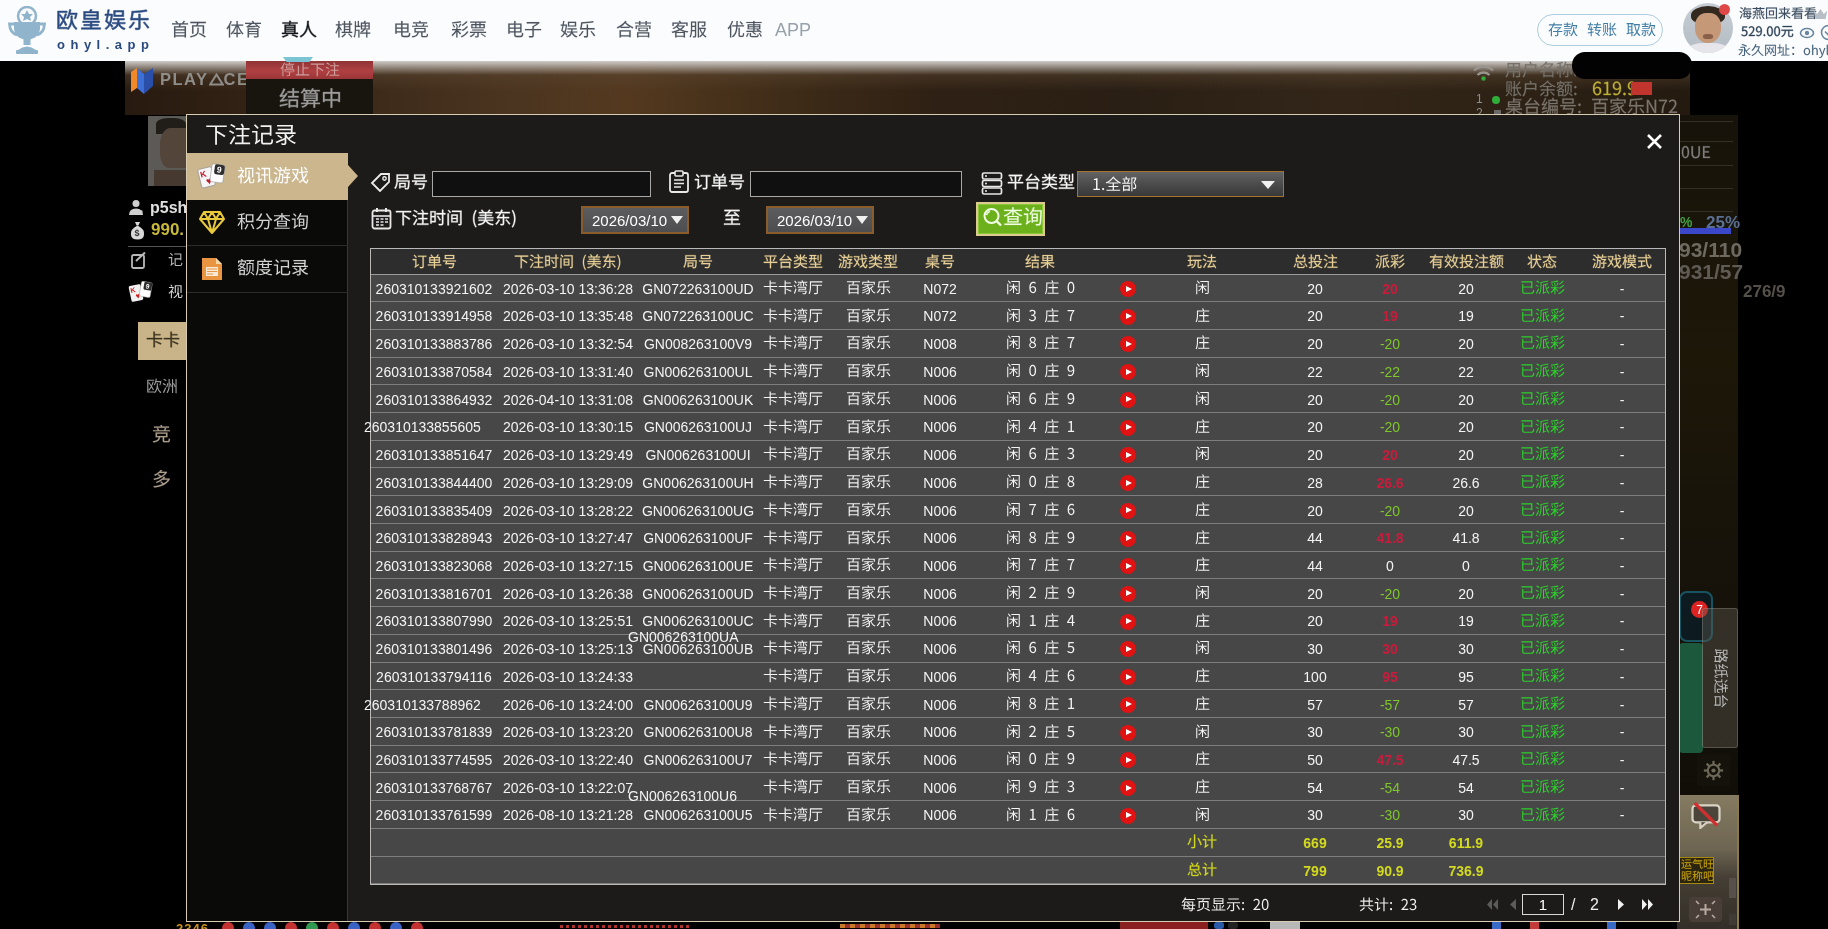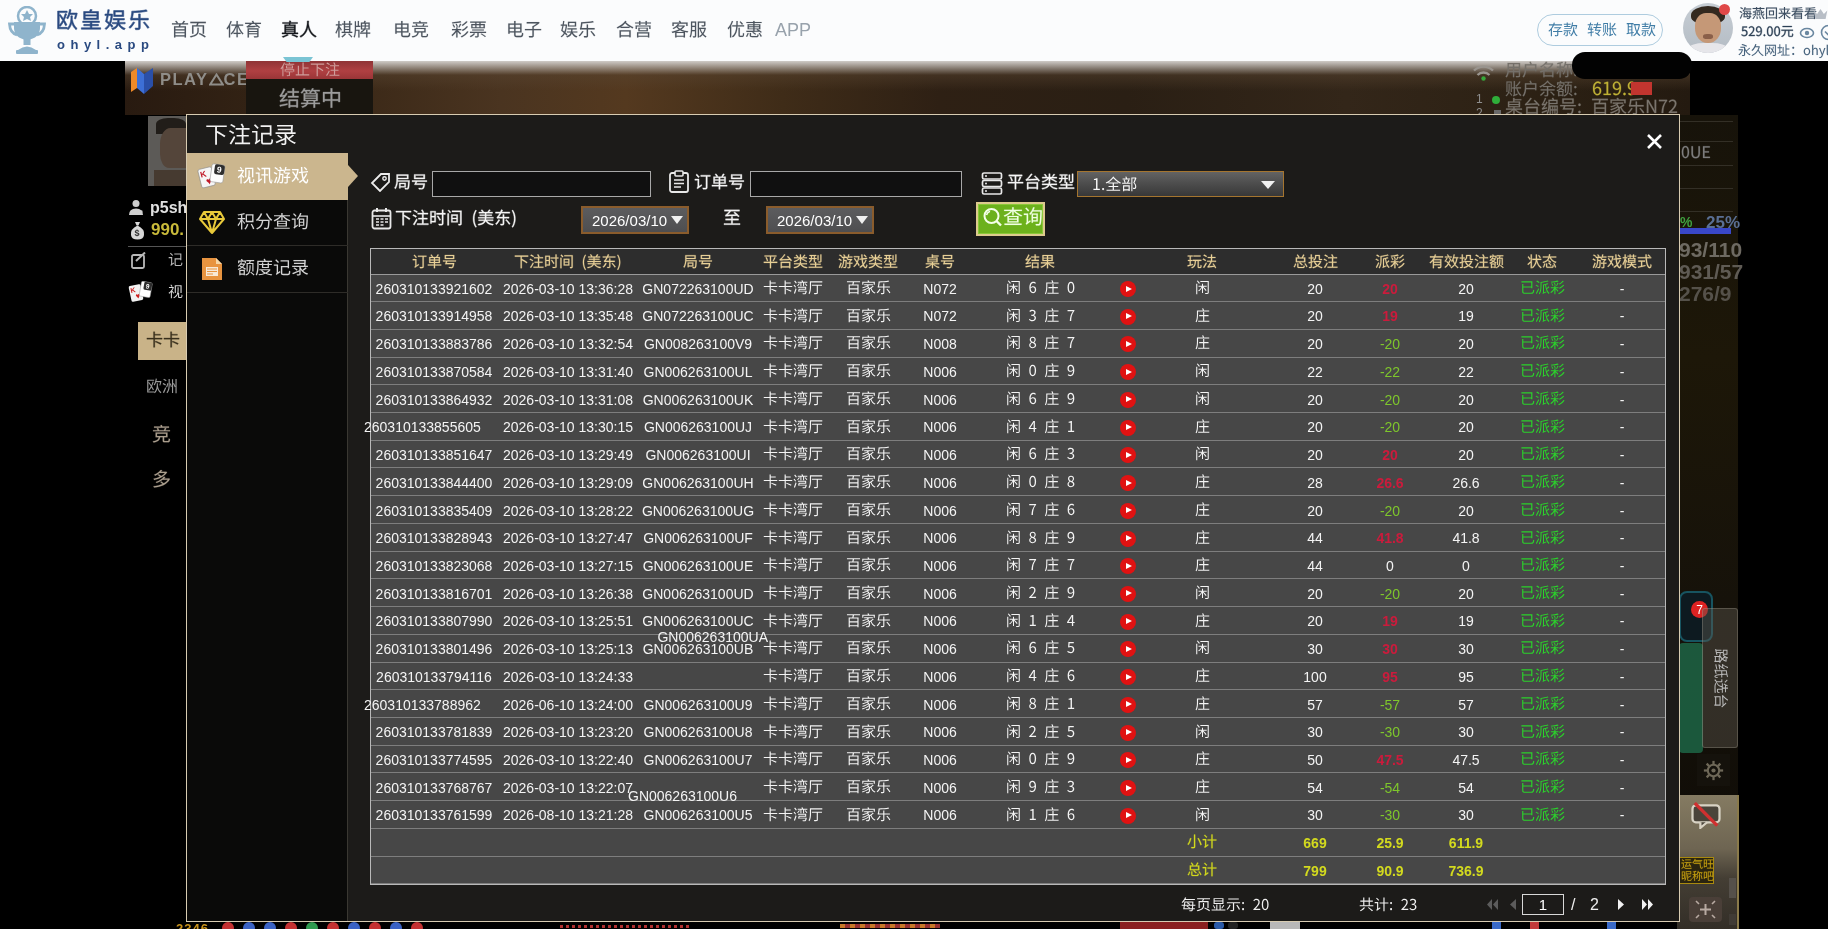--- a/index.html
+++ b/index.html
@@ -249,21 +249,21 @@
     <svg width="17" height="17" style="fill:#5a5a50;stroke:#5a5a50;stroke-width:10" viewBox="0 0 17 17">
       <use href="#g30" transform="translate(0 13) scale(0.015 -0.015)"></use>
       <use href="#g30" transform="translate(8.3 13) scale(0.015 -0.015)"></use>
     </svg>
   </div>
 <div class="ab" style="left:1680px;top:214px;font-size:14px;font-weight:bold;color:#3f9f3f">%</div>
 <div class="ab" style="left:1706px;top:213px;font-size:17px;font-weight:bold;color:#5a6f94">25%</div>
 <div class="ab" style="left:1680px;top:228px;width:51px;height:6px;background:#3947c8"></div>
 <div class="ab" style="left:1679px;top:238px;font-size:21px;font-weight:bold;color:#6e6a62">93/110</div>
 <div class="ab" style="left:1679px;top:260px;font-size:21px;font-weight:bold;color:#5f5b54">931/57</div>
-<div class="ab" style="left:1679px;top:282px;font-size:21px;font-weight:bold;color:#55514a">276/9</div>
+<div class="ab" style="left:1743px;top:282px;font-size:17px;font-weight:bold;color:#55514a">276/9</div>
 <div class="ab" style="left:1679px;top:591px;width:34px;height:51px;border:2px solid #175460;border-radius:8px;background:#0d1a20"></div>
 <div class="ab" style="left:1679px;top:643px;width:24px;height:110px;background:#1d6143;border-radius:4px;opacity:.9"></div>
 <div class="ab" style="left:1691px;top:601px;width:17px;height:17px;border-radius:50%;background:#d22;color:#fff;font-size:12px;display:flex;align-items:center;justify-content:center">7</div>
 <div class="ab" style="left:1702px;top:608px;width:36px;height:140px;background:rgba(95,90,82,.42);border:1px solid rgba(200,195,180,.25);border-radius:3px;display:flex;align-items:center;justify-content:center">
     <div style="transform:rotate(90deg)">
       <svg width="60" height="17" style="fill:#b9b9b9" viewBox="0 0 60 17">
         <use href="#g8def" transform="translate(0 13) scale(0.015 -0.015)"></use>
         <use href="#g7eb8" transform="translate(15 13) scale(0.015 -0.015)"></use>
         <use href="#g9009" transform="translate(30 13) scale(0.015 -0.015)"></use>
         <use href="#g53f0" transform="translate(45 13) scale(0.015 -0.015)"></use>
@@ -1027,21 +1027,21 @@
 <div class="ab " style="left:1519.5px;top:363.2px;">
     <svg width="45" height="17" style="fill:#2bd32b" viewBox="0 0 45 17">
       <use href="#g5df2" transform="translate(0 13) scale(0.015 -0.015)"></use>
       <use href="#g6d3e" transform="translate(15 13) scale(0.015 -0.015)"></use>
       <use href="#g5f69" transform="translate(30 13) scale(0.015 -0.015)"></use>
     </svg>
   </div>
 <div class="ab num" style="left:0;top:363.9px;width:3244px;text-align:center">-</div>
 <div class="ab" style="left:371px;top:386.4px;width:1294px;height:26.7px;background:#474747;border-bottom:1px solid #7e7e7e"></div>
 <div class="ab num" style="left:364.0px;top:391.6px;width:140px;text-align:center">260310133864932</div>
-<div class="ab num" style="left:488.0px;top:391.6px;width:160px;text-align:center">2026-03-10 13:31:08</div>
+<div class="ab num" style="left:488.0px;top:391.6px;width:160px;text-align:center">2026-04-10 13:31:08</div>
 <div class="ab num" style="left:628.0px;top:391.6px;width:140px;text-align:center">GN006263100UK</div>
 <div class="ab " style="left:763.0px;top:390.9px;">
     <svg width="60" height="17" style="fill:#f4f4f4" viewBox="0 0 60 17">
       <use href="#g5361" transform="translate(0 13) scale(0.015 -0.015)"></use>
       <use href="#g5361" transform="translate(15 13) scale(0.015 -0.015)"></use>
       <use href="#g6e7e" transform="translate(30 13) scale(0.015 -0.015)"></use>
       <use href="#g5385" transform="translate(45 13) scale(0.015 -0.015)"></use>
     </svg>
   </div>
 <div class="ab " style="left:845.5px;top:390.9px;">
@@ -1488,21 +1488,21 @@
     <svg width="45" height="17" style="fill:#2bd32b" viewBox="0 0 45 17">
       <use href="#g5df2" transform="translate(0 13) scale(0.015 -0.015)"></use>
       <use href="#g6d3e" transform="translate(15 13) scale(0.015 -0.015)"></use>
       <use href="#g5f69" transform="translate(30 13) scale(0.015 -0.015)"></use>
     </svg>
   </div>
 <div class="ab num" style="left:0;top:641.1px;width:3244px;text-align:center">-</div>
 <div class="ab" style="left:371px;top:663.6px;width:1294px;height:26.7px;background:#474747;border-bottom:1px solid #7e7e7e"></div>
 <div class="ab num" style="left:364.0px;top:668.8px;width:140px;text-align:center">260310133794116</div>
 <div class="ab num" style="left:488.0px;top:668.8px;width:160px;text-align:center">2026-03-10 13:24:33</div>
-<div class="ab num" style="left:628.0px;top:629px;width:140px;text-align:right">GN006263100UA</div>
+<div class="ab num" style="left:628.0px;top:629px;width:140px;text-align:left">GN006263100UA</div>
 <div class="ab " style="left:763.0px;top:668.1px;">
     <svg width="60" height="17" style="fill:#f4f4f4" viewBox="0 0 60 17">
       <use href="#g5361" transform="translate(0 13) scale(0.015 -0.015)"></use>
       <use href="#g5361" transform="translate(15 13) scale(0.015 -0.015)"></use>
       <use href="#g6e7e" transform="translate(30 13) scale(0.015 -0.015)"></use>
       <use href="#g5385" transform="translate(45 13) scale(0.015 -0.015)"></use>
     </svg>
   </div>
 <div class="ab " style="left:845.5px;top:668.1px;">
     <svg width="45" height="17" style="fill:#f4f4f4" viewBox="0 0 45 17">

